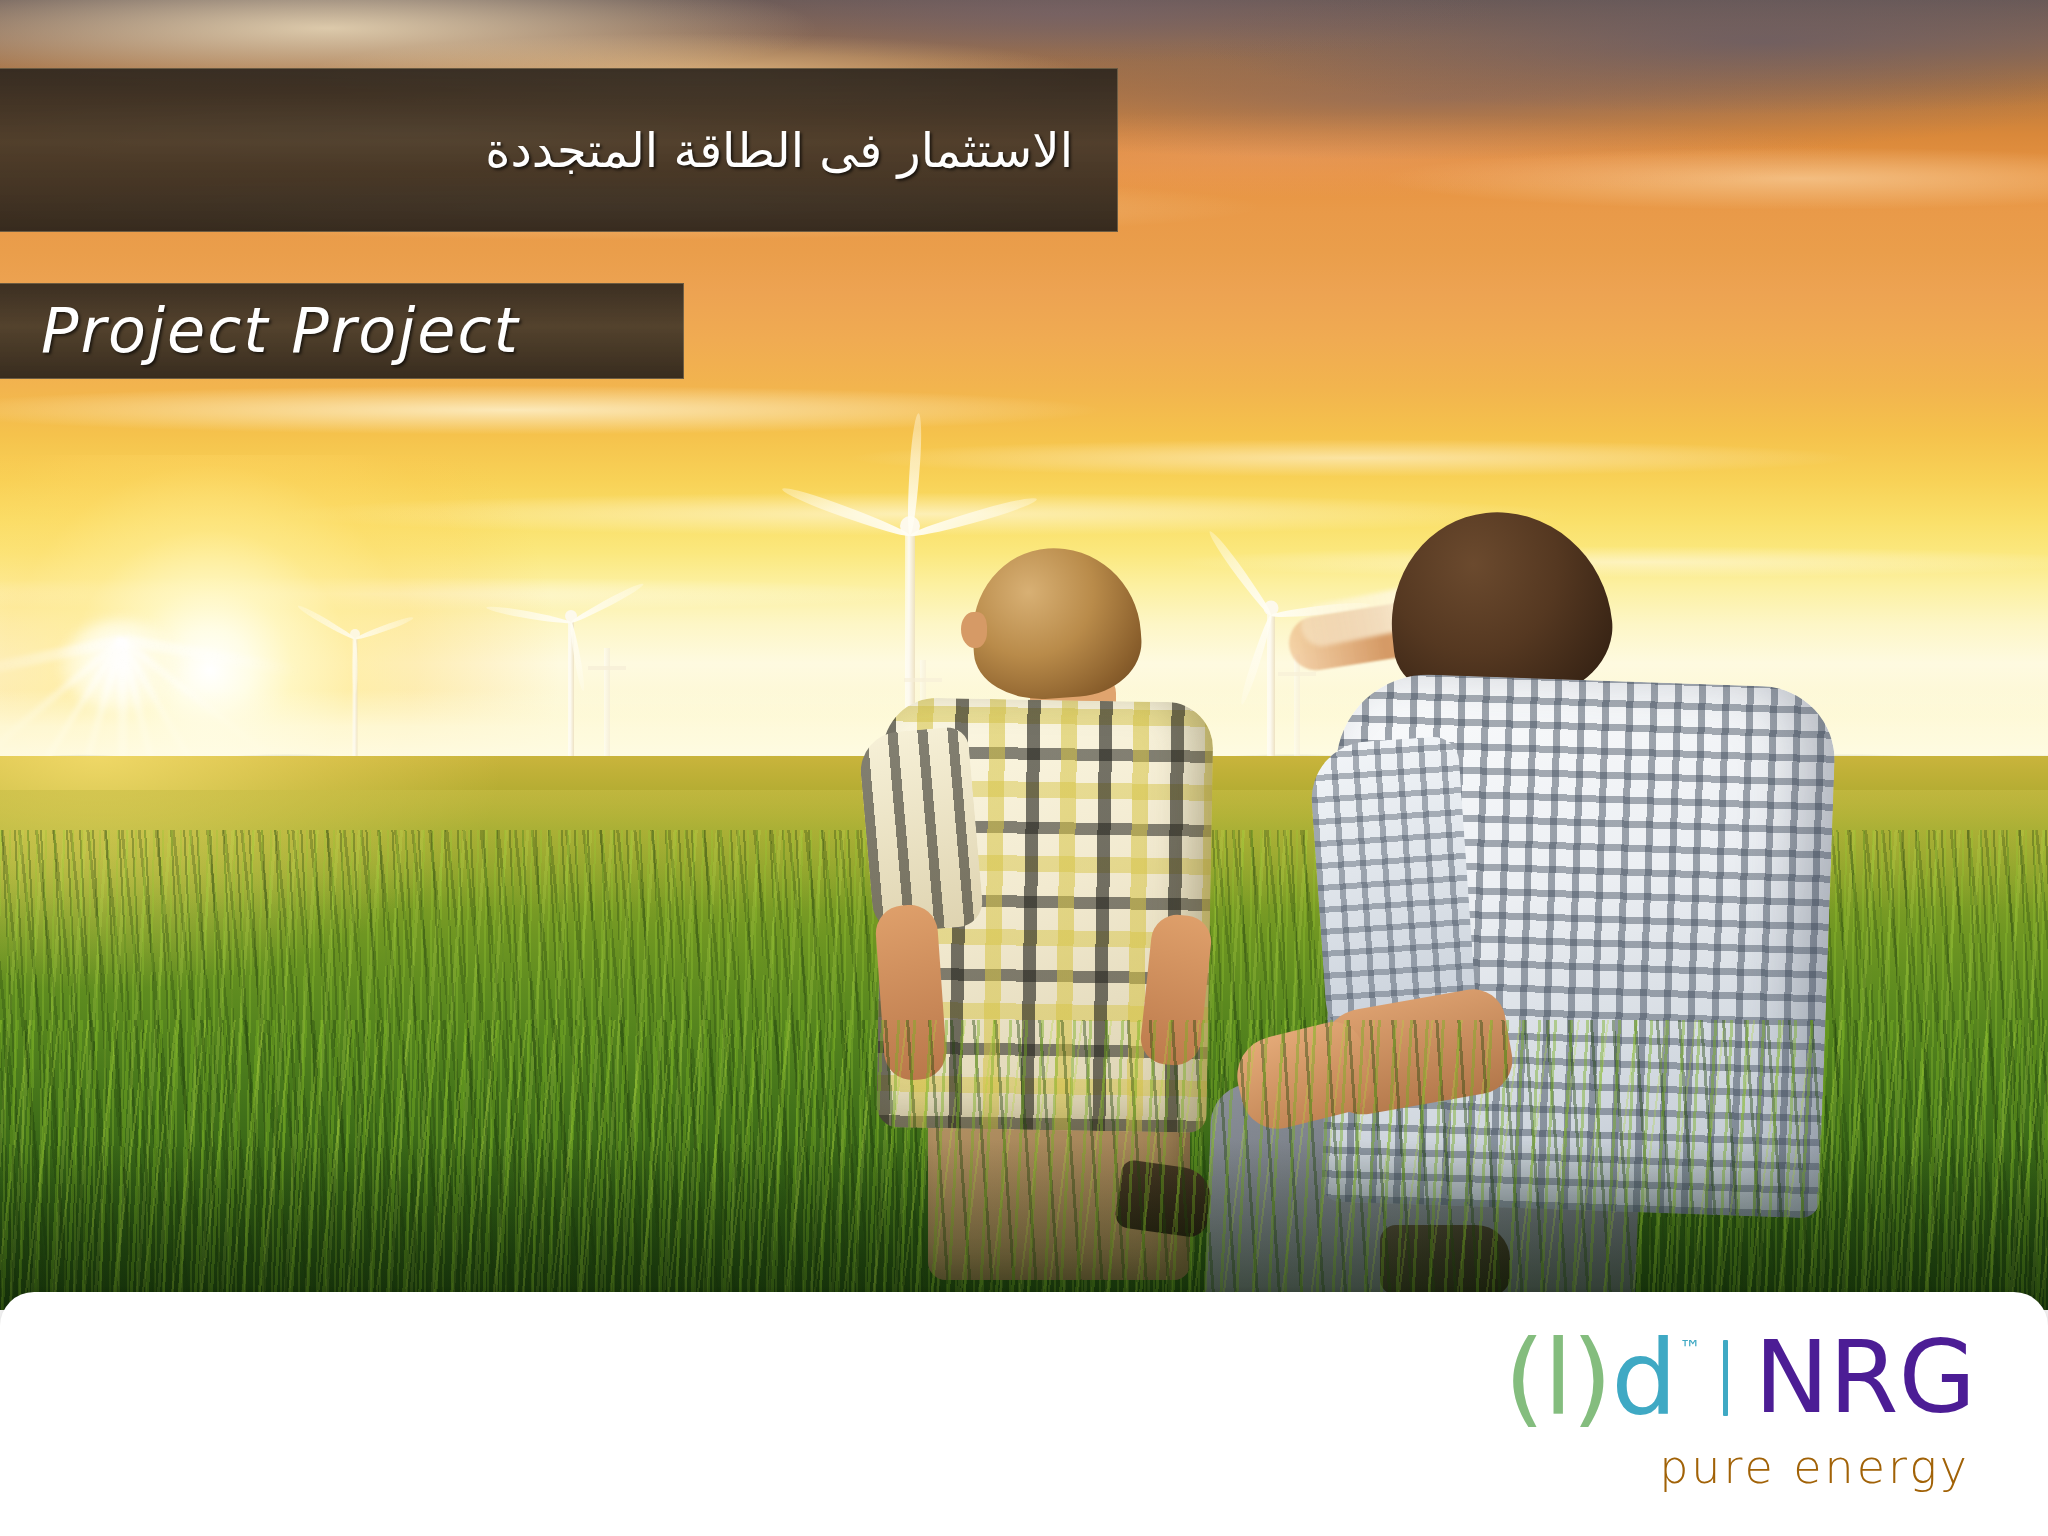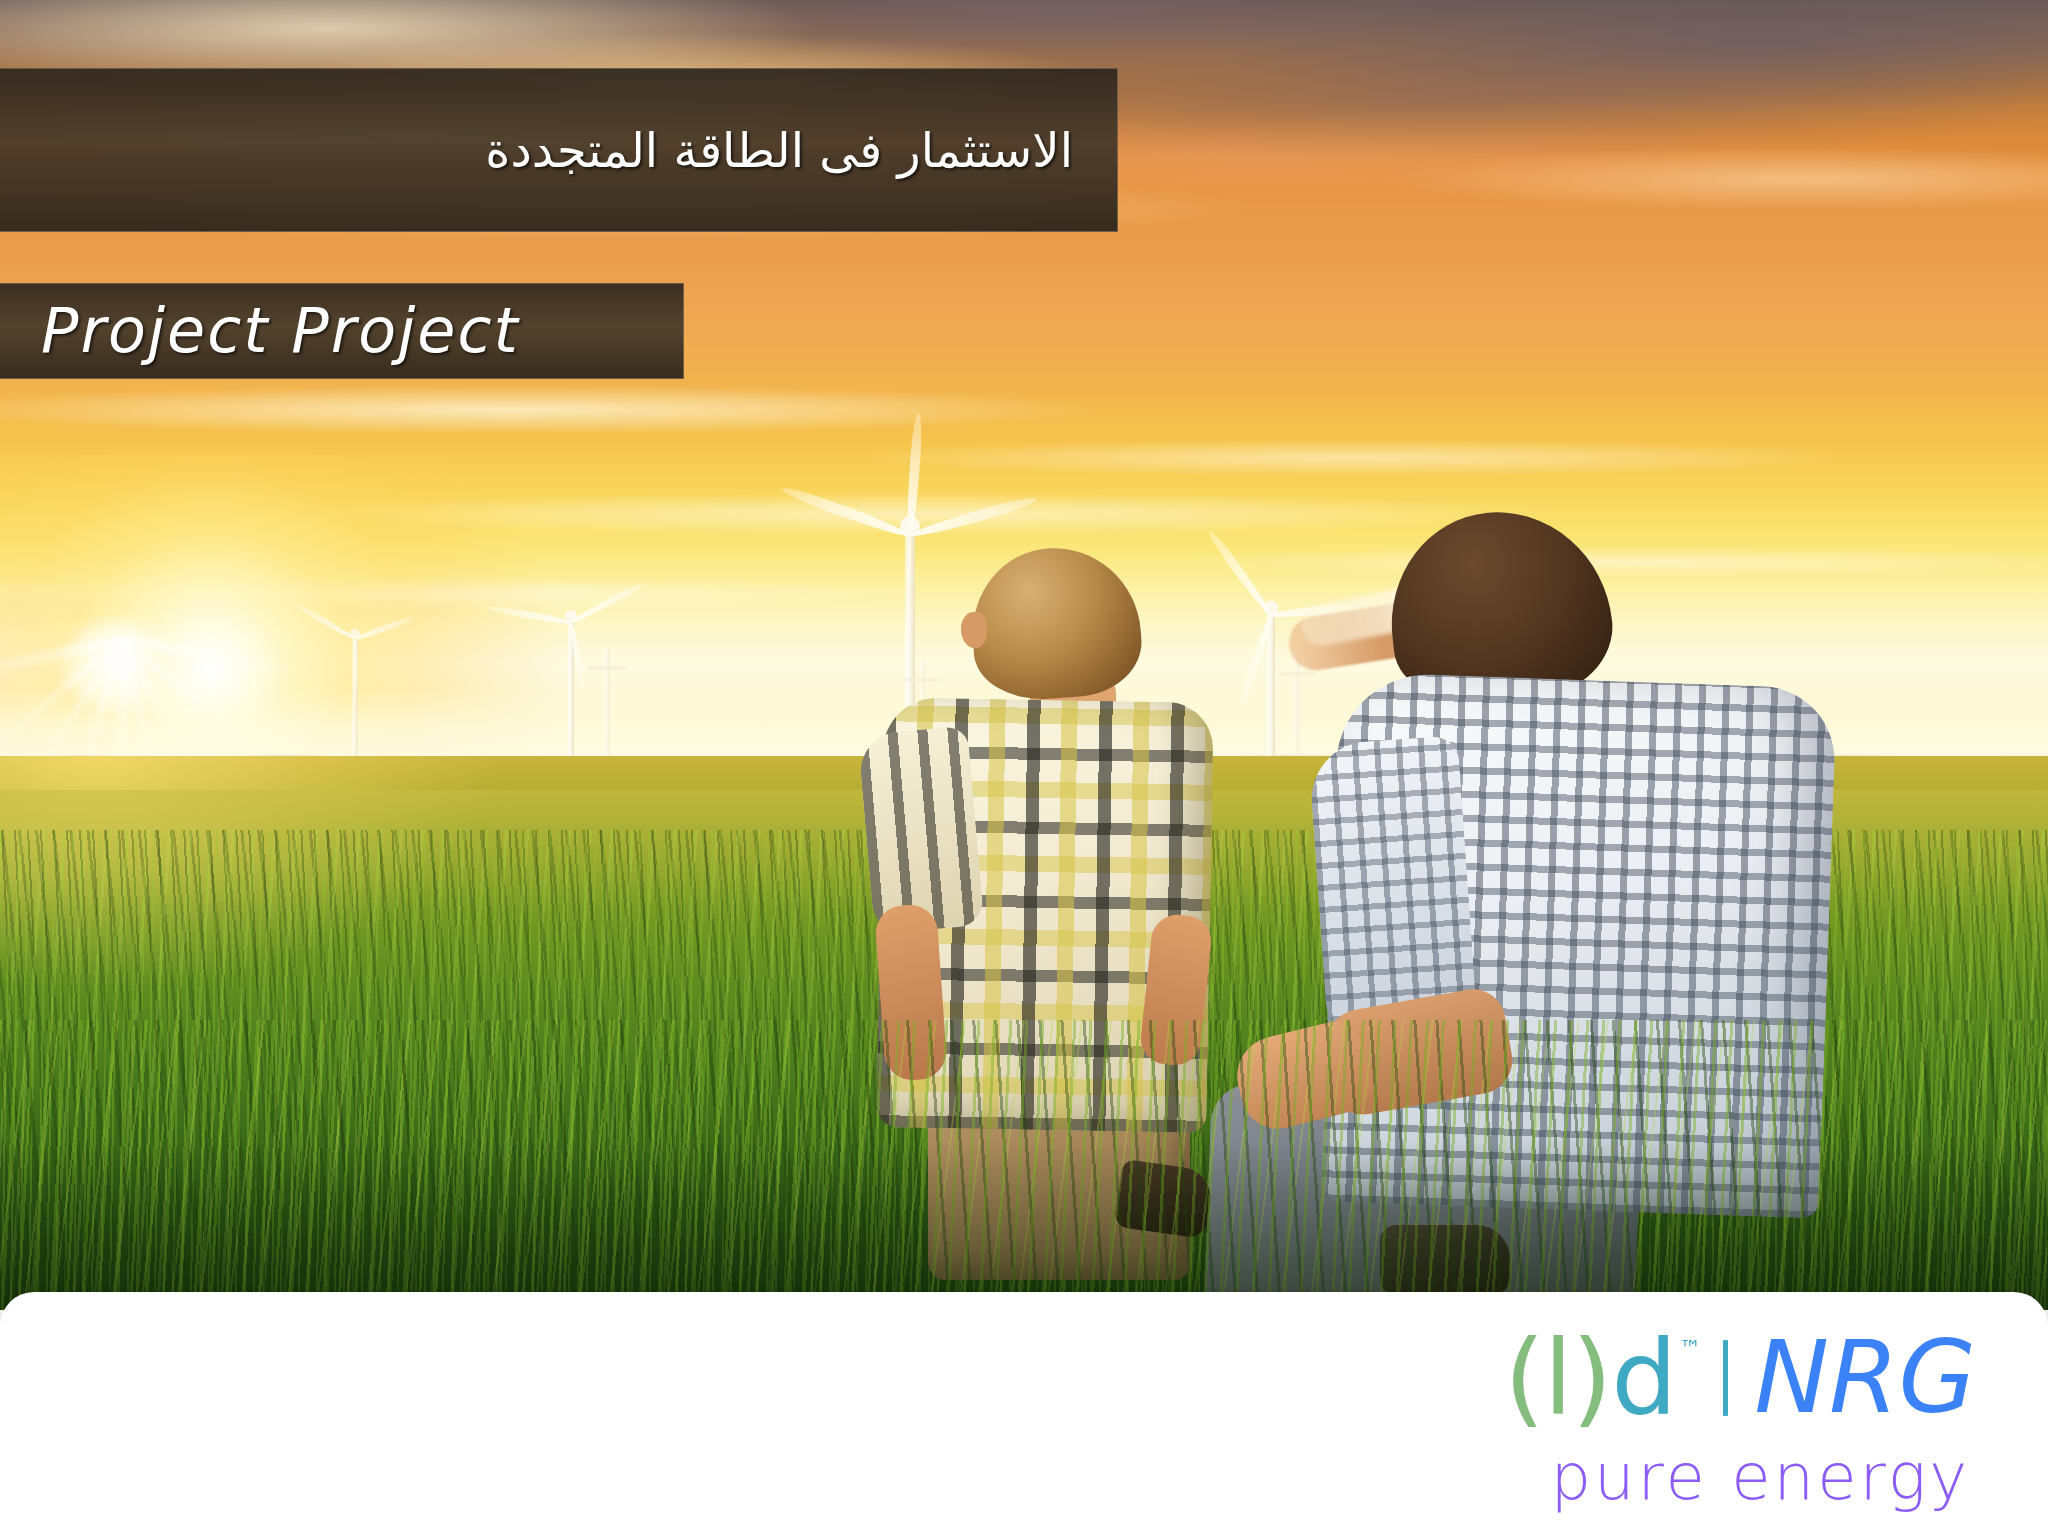--- a/index.html
+++ b/index.html
@@ -540,29 +540,28 @@
   #logo-divider {
     width: 5px;
     height: 76px;
     background: #3fa9c4;
     margin: 0 26px 0 22px;
     border-radius: 1px;
   }
   #logo-nrg {
     font-family: "DejaVu Sans", "Liberation Sans", sans-serif;
     font-size: 100px;
-    color: #3b82f6;
+    color: #4c1d95;
     letter-spacing: 0px;
     line-height: 1;
-    font-style: italic;
   }
   #logo-tagline {
     font-family: "DejaVu Sans", "Liberation Sans", sans-serif;
-    font-size: 64px;
-    color: #8b5cf6;
+    font-size: 46px;
+    color: #a16207;
     letter-spacing: 3px;
     margin-top: 10px;
     margin-right: 6px;
     font-weight: 300;
   }
 </style>
 </head>
 <body>
 
 <div id="slide">

